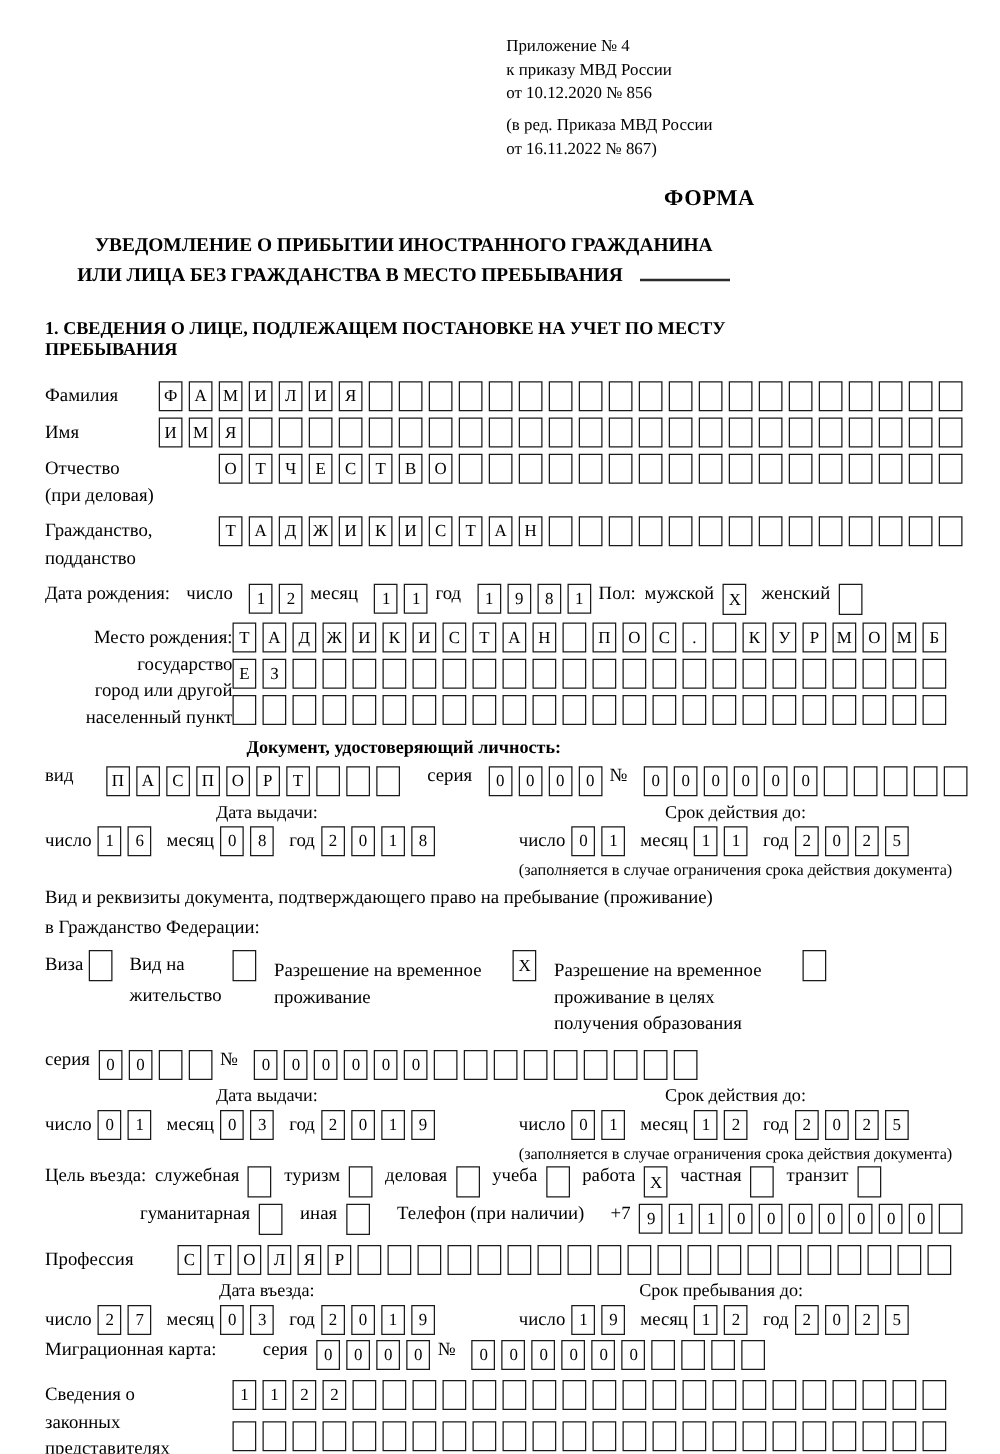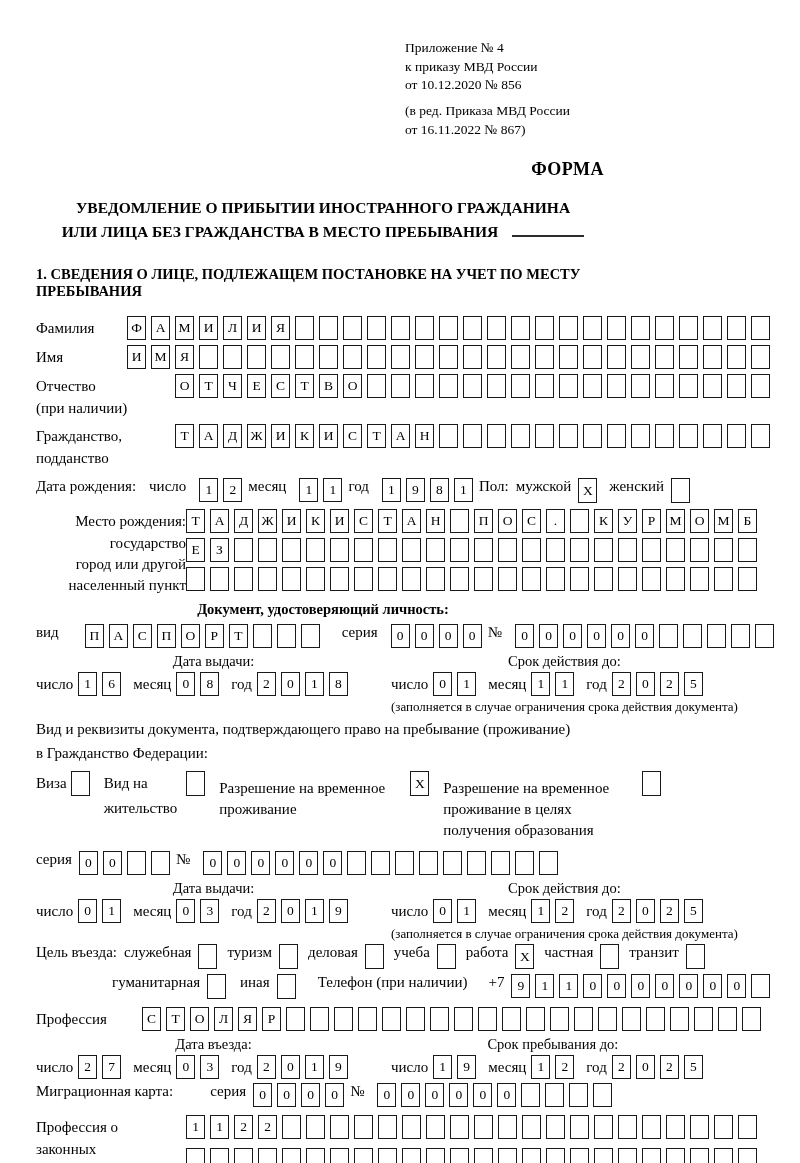--- a/index.html
+++ b/index.html
@@ -2,21 +2,21 @@
 <html><head>
 <meta charset="utf-8">
 <style>
   * { box-sizing: border-box; }
   html, body { margin: 0; padding: 0; background: #fff; }
   body {
     width: 800px; height: 1163px; overflow: hidden;
     font-family: "Liberation Serif", "DejaVu Serif", serif;
     color: #000; font-size: 15px;
   }
-  .page { width: 640px; height: 1163px; padding: 39px 30px 0 36px; }
+  .page { width: 640px; height: 1163px; padding: 28px 30px 0 36px; }
 
   
   .hdr-wrap { display: flex; justify-content: flex-end; }
   .hdr { width: 205px; font-size: 13.5px; line-height: 1.38; }
   .hdr-gap { height: 7px; }
   .forma { text-align: right; font-weight: bold; font-size: 18px; letter-spacing: .5px; margin: 20px 6px 0 0; }
 
   
   .title { text-align: center; font-weight: bold; font-size: 15.5px; line-height: 1.55; margin-top: 16px; }
   .uline { display: inline-block; width: 72px; border-bottom: 2px solid #2b2b2b; margin-left: 14px; height: 14px; }
@@ -46,21 +46,21 @@
   .cbox {
     display: inline-flex; width: 19px; height: 25px; border: 1.5px solid #1a1a1a;
     align-items: center; justify-content: center; font-size: 13.5px;
     vertical-align: middle; flex: 0 0 auto; background: #fff;
   }
 
   
   .doc-head { text-align: center; font-weight: bold; font-size: 14.5px; margin: 4px 0 6px 0; }
 
   
-  .dates { display: flex; margin: 2px 0 2px 0; }
+  .dates { display: flex; margin: 2px 0 2px 0; gap: 24px; }
   .dcol-l { flex: 0 0 355px; }
   .dcol-r { flex: 1 1 auto; }
   .dhead { text-align: center; font-size: 14.5px; margin-bottom: 2px; }
   .dline { display: flex; align-items: center; }
   .dline .dlab { margin-right: 5px; white-space: nowrap; }
   .dline .grp { margin-right: 12px; }
   .dnote { font-size: 13px; text-align: center; margin-top: 3px; white-space: nowrap; }
 
   .intro { line-height: 1.6; }
 
@@ -162,21 +162,21 @@
         <span class="cell"></span>
         <span class="cell"></span>
         <span class="cell"></span>
         <span class="cell"></span>
       </div>
   </div>
 
   <div class="frow">
     <div class="flabel w139 twol">
       <div>Отчество</div>
-      <div>(при наличии)</div>
+      <div>(при деловая)</div>
     </div>
     <div class="cellrow">
         <span class="cell">О</span>
         <span class="cell">Т</span>
         <span class="cell">Ч</span>
         <span class="cell">Е</span>
         <span class="cell">С</span>
         <span class="cell">Т</span>
         <span class="cell">В</span>
         <span class="cell">О</span>
@@ -674,21 +674,21 @@
         <span class="cell">0</span>
         <span class="cell"></span>
         <span class="cell"></span>
         <span class="cell"></span>
         <span class="cell"></span>
       </span>
   </div>
 
   <div class="frow" style="margin-top:8px;">
     <div class="flabel w150 twol">
-      <div>Профессия о</div>
+      <div>Сведения о</div>
       <div>законных</div>
       <div>представителях</div>
       <div>(родителях,</div>
 
     </div>
     <div class="stack" style="gap:9px;">
       <div class="cellrow">
           <span class="cell">1</span>
           <span class="cell">1</span>
           <span class="cell">2</span>

